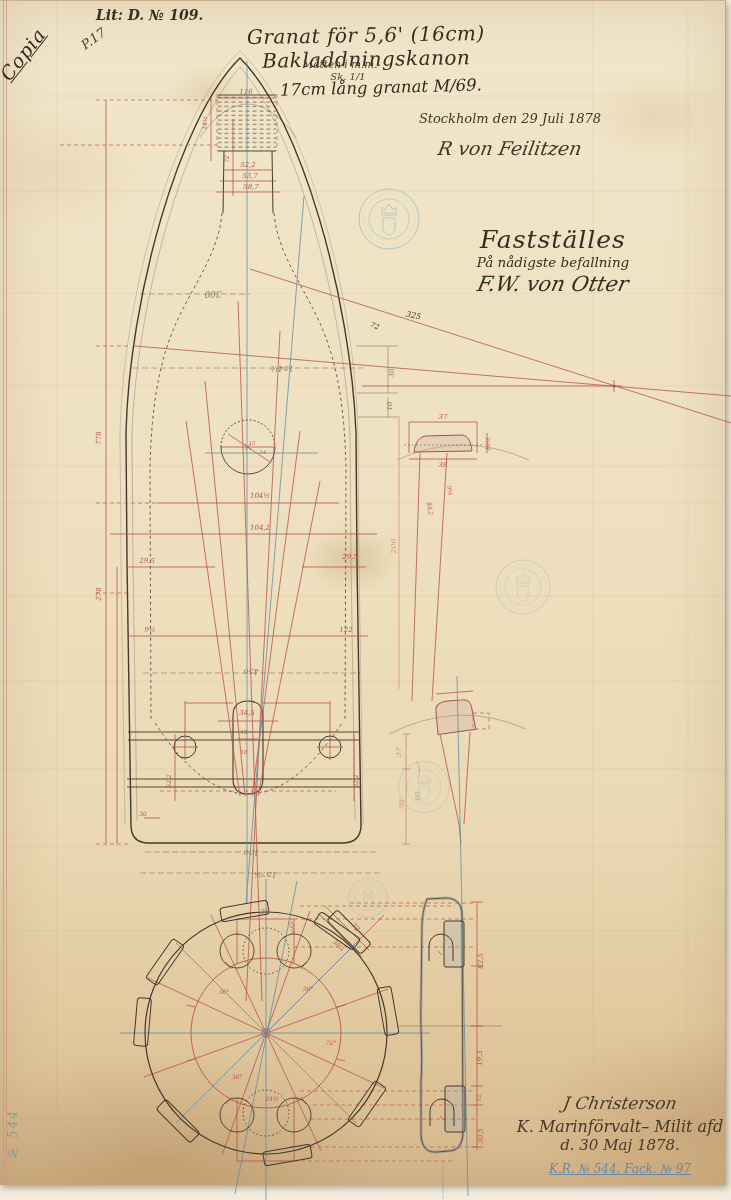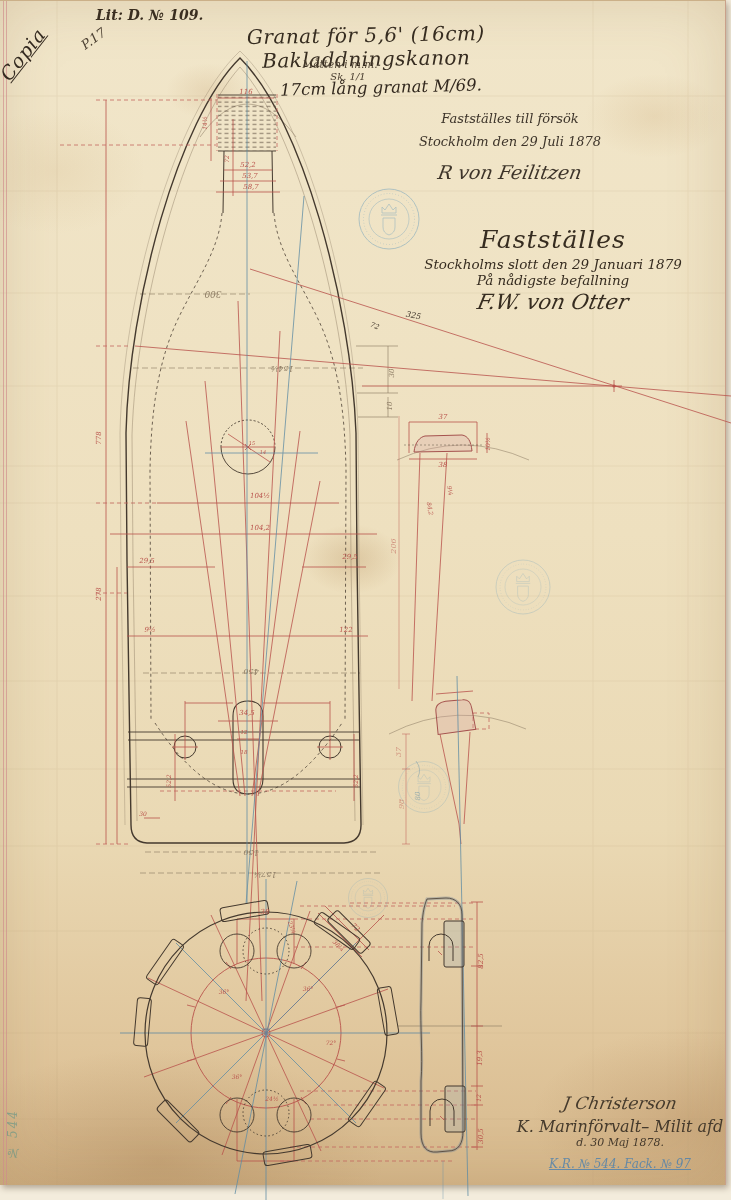--- a/index.html
+++ b/index.html
@@ -31,21 +31,21 @@
   .app1{left:362px;top:106px;width:296px;text-align:center;font-size:13px;line-height:1.8;color:#3d342a;}
   .app1 .sig{font-size:19px;transform:skewX(-10deg);display:block;margin-top:1px;}
   .app2{left:386px;top:224px;width:334px;text-align:center;color:#362c20;}
   .app2 .l1{font-size:25px;letter-spacing:1px;}
   .app2 .l2{font-size:13.5px;margin-top:2px;}
   .app2 .l3{font-size:13.5px;}
   .app2 .sig{font-size:21px;transform:skewX(-12deg);display:block;margin-top:2px;}
   .drafter{left:516px;top:1092px;width:208px;text-align:center;color:#453a2c;}
   .drafter .sig{font-size:17px;transform:skewX(-10deg);display:block;}
   .drafter .l2{font-size:16px;margin-top:4px;}
-  .drafter .l3{font-size:11px;}
+  .drafter .l3{font-size:15px;}
   .drafter .ref{font-size:12px;color:#4a7fae;text-decoration:underline;margin-top:8px;opacity:.8;}
   .margin-mark{left:6px;top:1108px;font-size:12px;color:#4f8f86;opacity:.55;
     writing-mode:vertical-rl;transform:rotate(180deg);letter-spacing:2px;}
   text{font-family:"DejaVu Serif",serif;font-style:italic;text-anchor:middle;}
 </style>
 </head>
 <body>
 
 <div class="paper">
 
@@ -262,28 +262,26 @@
 
   <div class="hw copia">Copia</div>
   <div class="hw p17">P.17</div>
   <div class="hw lit">Lit: D. № 109.</div>
   <div class="hw title center">Granat för 5,6' (16cm) Bakladdningskanon</div>
   <div class="hw units">Måtten i m.m.</div>
   <div class="hw scale">Sk. 1/1</div>
   <div class="hw subtitle">17cm lång granat M/69.</div>
 
   <div class="hw app1 center">
-    <div>Fastställes till försök</div>
     <div>Stockholm den 29 Juli 1878</div>
     <span class="sig">R von Feilitzen</span>
   </div>
 
   <div class="hw app2 center">
     <div class="l1">Fastställes</div>
-    <div class="l2">Stockholms slott den 29 Januari 1879</div>
     <div class="l3">På nådigste befallning</div>
     <span class="sig">F.W. von Otter</span>
   </div>
 
   <div class="hw drafter center">
     <span class="sig">J Christerson</span>
     <div class="l2">K. Marinförvalt– Milit afd</div>
     <div class="l3">d. 30 Maj 1878.</div>
     <div class="ref">K.R. № 544. Fack. № 97</div>
   </div>

